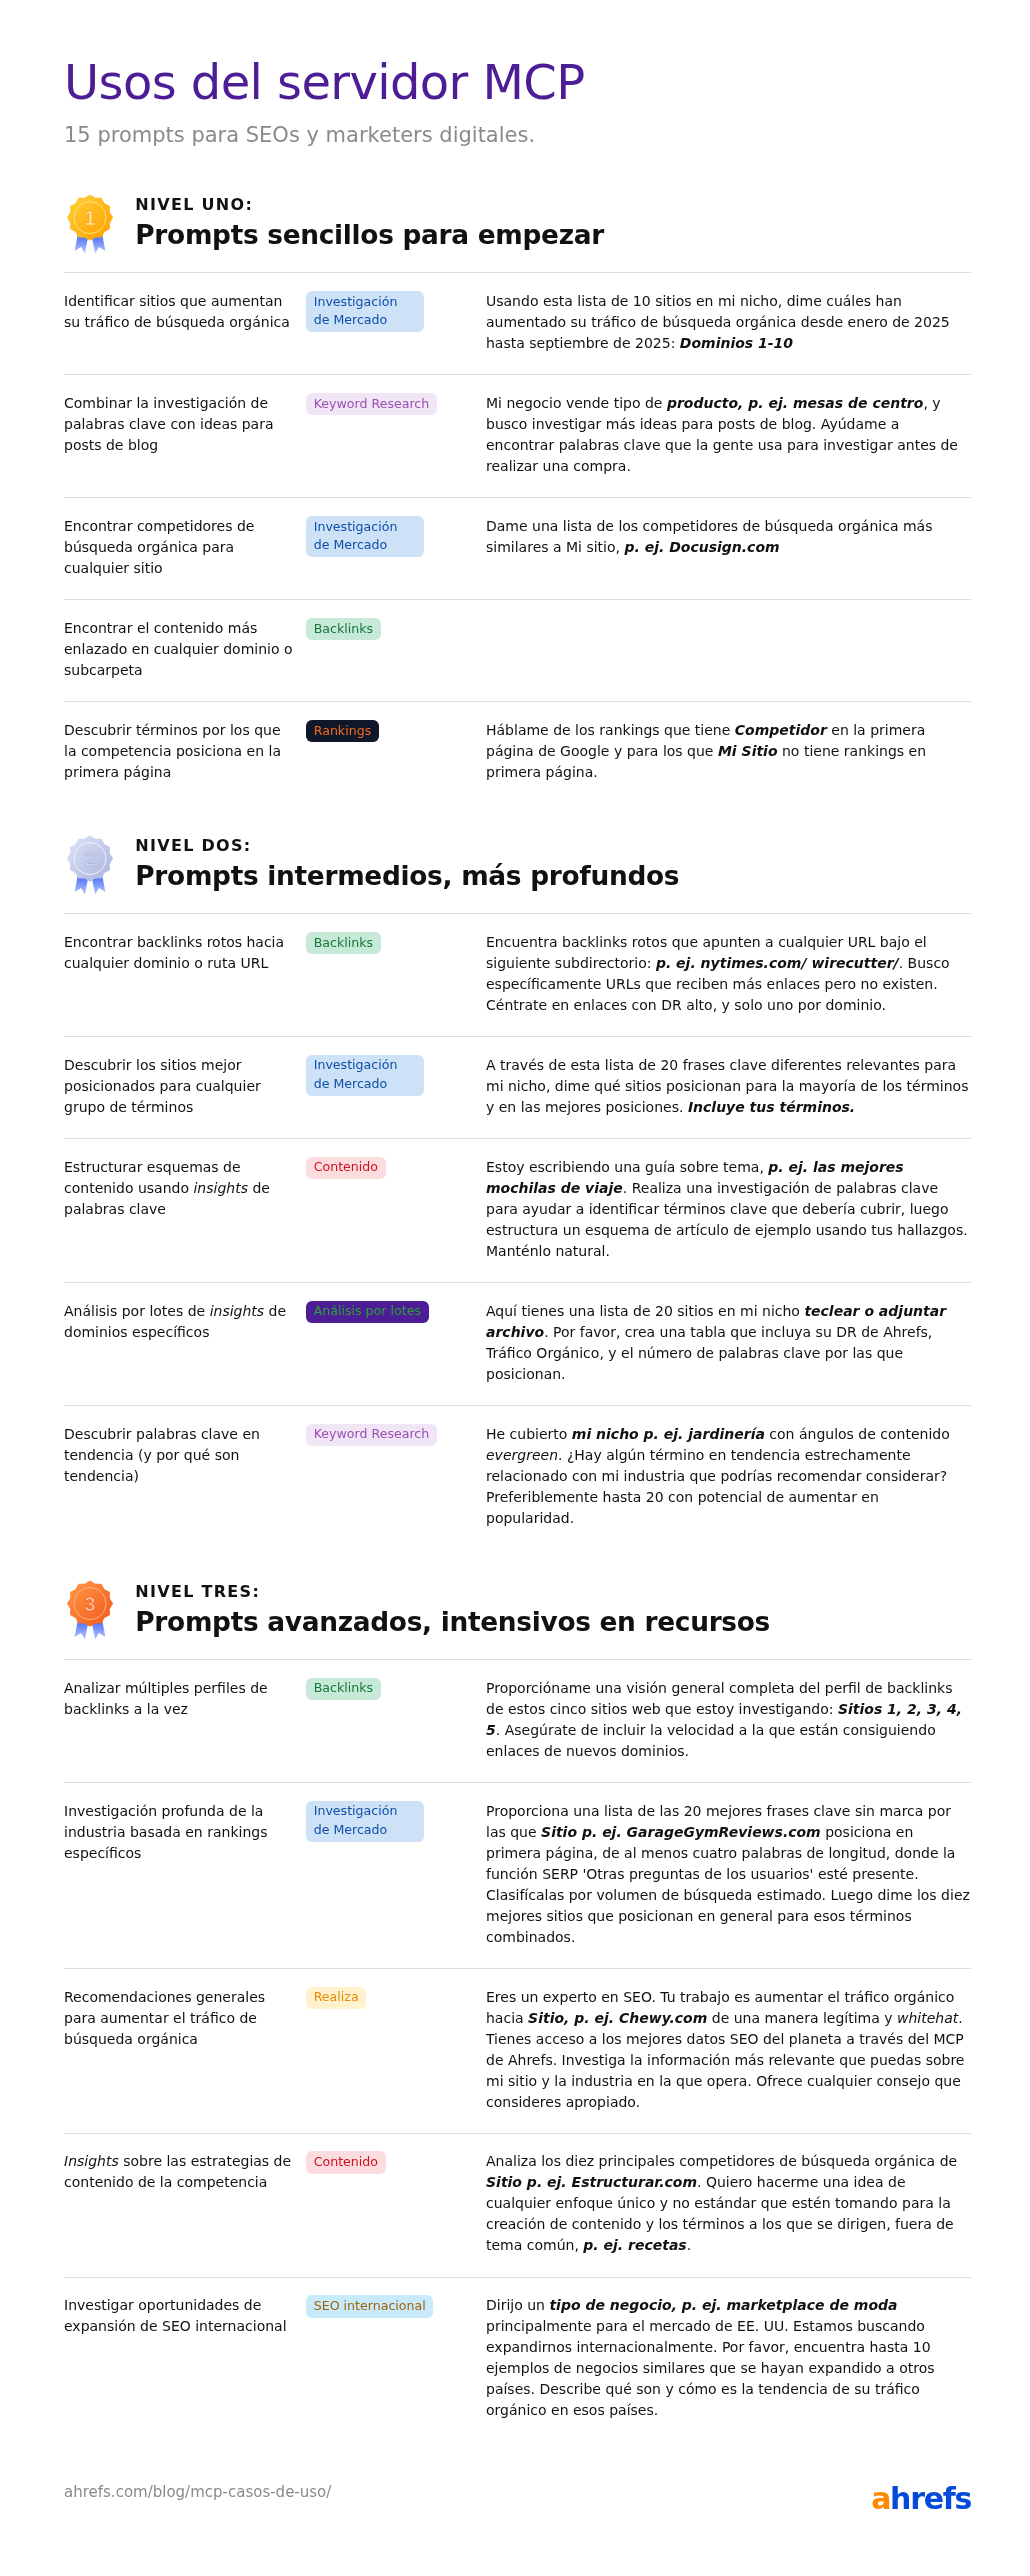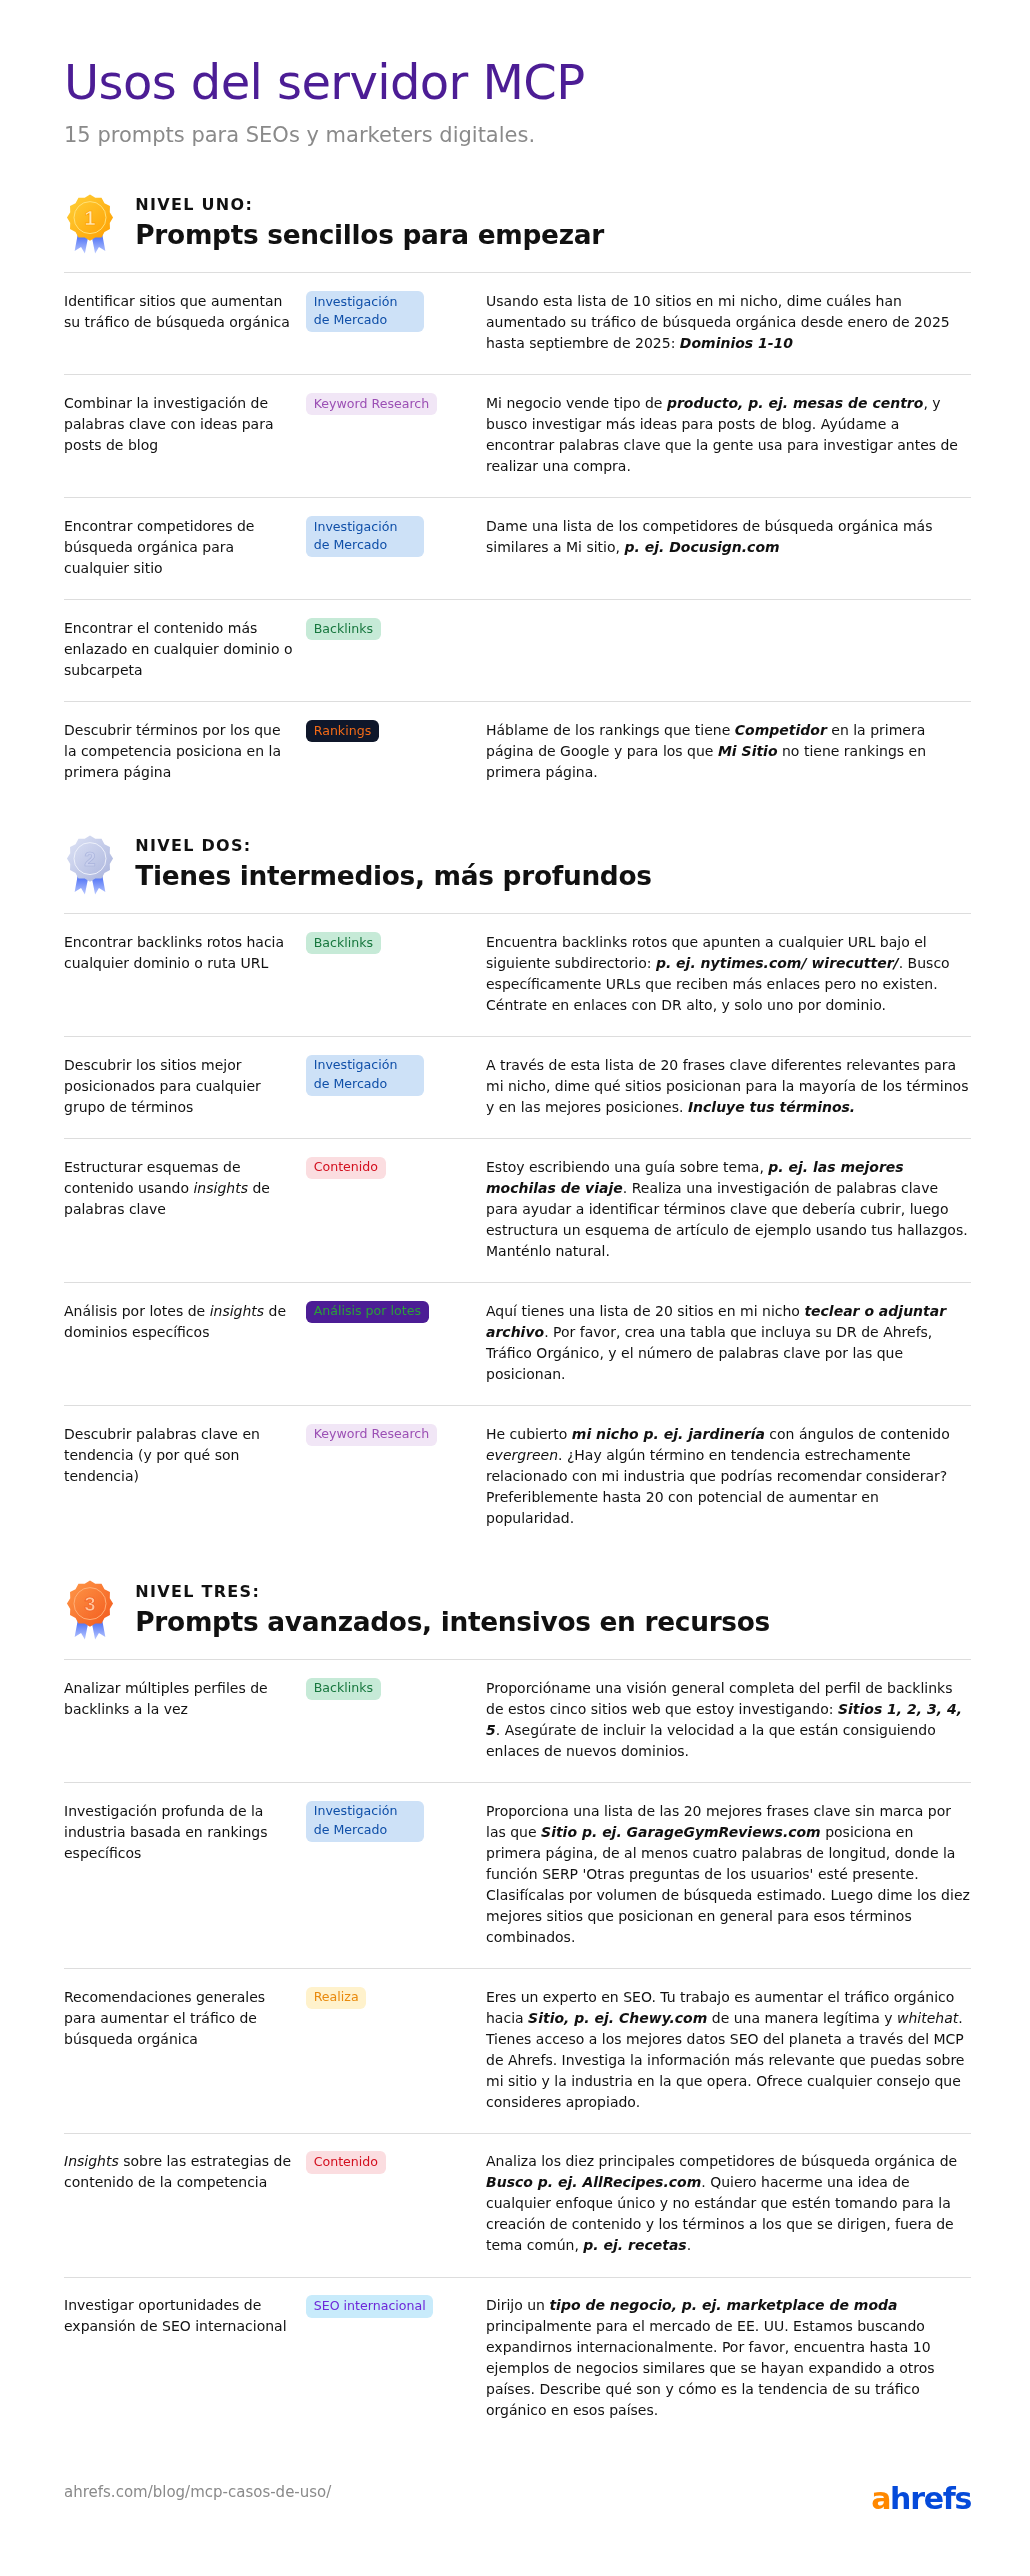--- a/index.html
+++ b/index.html
@@ -160,21 +160,21 @@
                 </linearGradient>
     </defs>
     <path d="M22 60 L16 92 L26 86 L32 96 L38 66 Z" fill="url(#r1)"></path>
     <path d="M58 60 L64 92 L54 86 L48 96 L42 66 Z" fill="url(#r1)"></path>
     <polygon points="40.0,4.0 48.3,9.1 58.0,8.8 62.6,17.4 71.2,22.0 70.9,31.7 76.0,40.0 70.9,48.3 71.2,58.0 62.6,62.6 58.0,71.2 48.3,70.9 40.0,76.0 31.7,70.9 22.0,71.2 17.4,62.6 8.8,58.0 9.1,48.3 4.0,40.0 9.1,31.7 8.8,22.0 17.4,17.4 22.0,8.8 31.7,9.1" fill="url(#g1)"></polygon>
     <circle cx="40" cy="40" r="25" fill="none" stroke="#eef1fb" stroke-width="1.5"></circle>
     <text x="40" y="52" text-anchor="middle" font-family="Liberation Sans, sans-serif" font-size="32" font-weight="700" fill="#c9d0ee" stroke="#a9b3dc" stroke-width="1">2</text>
   </svg></span>
       <div class="level-text">
         <div class="level-kicker">NIVEL DOS:</div>
-        <h2 class="level-title">Tienes intermedios, más profundos</h2>
+        <h2 class="level-title">Prompts intermedios, más profundos</h2>
       </div>
     </div>
     <div class="rows">
           <div class="row">
     <div class="c-task">Encontrar backlinks rotos hacia cualquier dominio o ruta URL</div>
     <div class="c-tag"><span class="tag" style="background: rgb(198, 234, 215); color: rgb(23, 119, 62);">Backlinks</span></div>
     <div class="c-prompt"><span>Encuentra backlinks rotos que apunten a cualquier URL bajo el siguiente subdirectorio: </span><b>p. ej. nytimes.com/ wirecutter/</b><span>. Busco específicamente URLs que reciben más enlaces pero no existen. Céntrate en enlaces con DR alto, y solo uno por dominio.</span></div>
   </div>
           <div class="row">
     <div class="c-task">Descubrir los sitios mejor posicionados para cualquier grupo de términos</div>
@@ -234,25 +234,25 @@
     <div class="c-prompt"><span>Proporciona una lista de las 20 mejores frases clave sin marca por las que </span><b>Sitio p. ej. GarageGymReviews.com</b><span> posiciona en primera página, de al menos cuatro palabras de longitud, donde la función SERP 'Otras preguntas de los usuarios' esté presente. Clasifícalas por volumen de búsqueda estimado. Luego dime los diez mejores sitios que posicionan en general para esos términos combinados.</span></div>
   </div>
           <div class="row">
     <div class="c-task">Recomendaciones generales para aumentar el tráfico de búsqueda orgánica</div>
     <div class="c-tag"><span class="tag" style="background: rgb(255, 242, 204); color: rgb(233, 138, 13);">Realiza</span></div>
     <div class="c-prompt"><span>Eres un experto en SEO. Tu trabajo es aumentar el tráfico orgánico hacia </span><b>Sitio, p. ej. Chewy.com</b><span> de una manera legítima y </span><i>whitehat</i><span>. Tienes acceso a los mejores datos SEO del planeta a través del MCP de Ahrefs. Investiga la información más relevante que puedas sobre mi sitio y la industria en la que opera. Ofrece cualquier consejo que consideres apropiado.</span></div>
   </div>
           <div class="row">
     <div class="c-task"><i>Insights</i><span> sobre las estrategias de contenido de la competencia</span></div>
     <div class="c-tag"><span class="tag" style="background: rgb(251, 221, 224); color: rgb(211, 16, 31);">Contenido</span></div>
-    <div class="c-prompt"><span>Analiza los diez principales competidores de búsqueda orgánica de </span><b>Busco p. ej. AllRecipes.com</b><span>. Quiero hacerme una idea de cualquier enfoque único y no estándar que estén tomando para la creación de contenido y los términos a los que se dirigen, fuera de tema común, </span><b>p. ej. recetas</b><span>.</span></div>
+    <div class="c-prompt"><span>Analiza los diez principales competidores de búsqueda orgánica de </span><b>Sitio p. ej. Estructurar.com</b><span>. Quiero hacerme una idea de cualquier enfoque único y no estándar que estén tomando para la creación de contenido y los términos a los que se dirigen, fuera de tema común, </span><b>p. ej. recetas</b><span>.</span></div>
   </div>
           <div class="row">
     <div class="c-task">Investigar oportunidades de expansión de SEO internacional</div>
-    <div class="c-tag"><span class="tag" style="background: rgb(200, 235, 251); color: #6d28d9; text-align: center;">SEO internacional</span></div>
+    <div class="c-tag"><span class="tag" style="background: rgb(200, 235, 251); color: #a16207; text-align: center;">SEO internacional</span></div>
     <div class="c-prompt"><span>Dirijo un </span><b>tipo de negocio, p. ej. marketplace de moda</b><span> principalmente para el mercado de EE. UU. Estamos buscando expandirnos internacionalmente. Por favor, encuentra hasta 10 ejemplos de negocios similares que se hayan expandido a otros países. Describe qué son y cómo es la tendencia de su tráfico orgánico en esos países.</span></div>
   </div>
         </div>
   </section>
     </div>
 </div>
 
 <div class="footer">
   <span class="footer-url">ahrefs.com/blog/mcp-casos-de-uso/</span>
   <span class="logo"><span class="a">a</span><span>hrefs</span></span>

